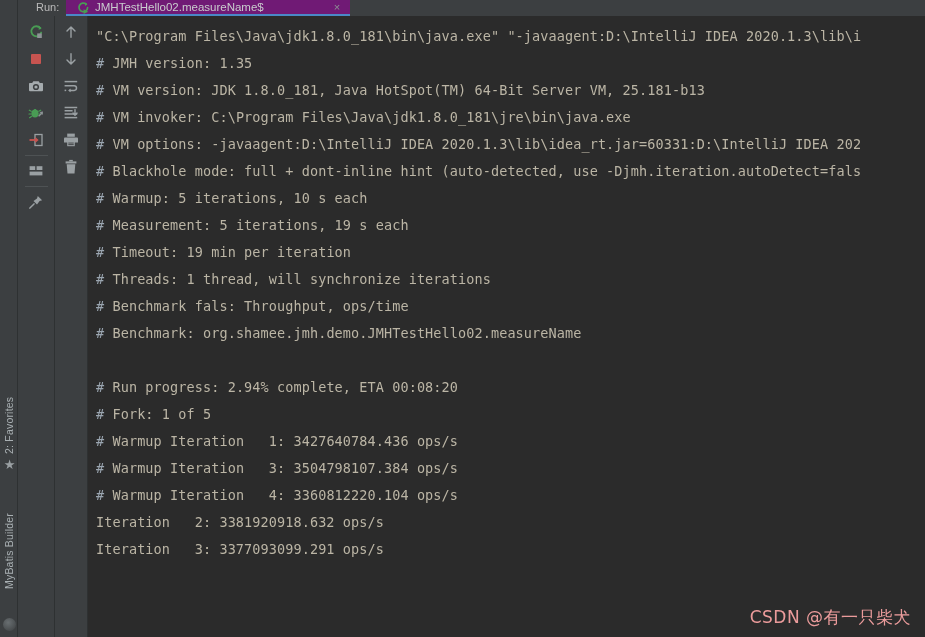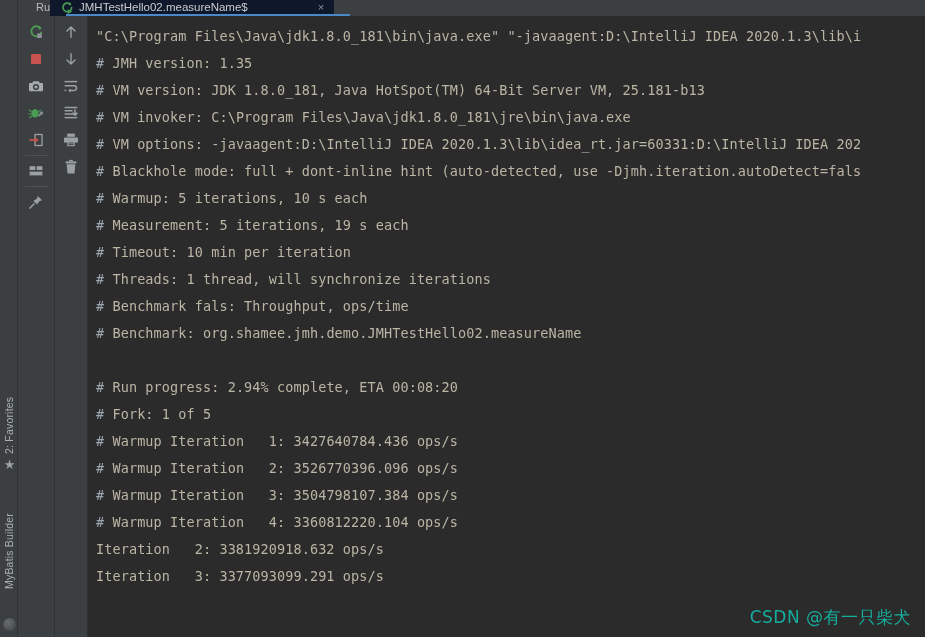--- a/index.html
+++ b/index.html
@@ -84,24 +84,24 @@
   .tabbar .runlabel {
     position: absolute;
     left: 18px; top: 0;
     height: 16px;
     line-height: 15px;
     font-size: 11px;
     color: #BBBBBB;
   }
   .tab-selected {
     position: absolute;
-    left: 32px; top: 0;
+    left: 48px; top: 0;
     width: 284px;
     height: 16px;
-    background: #0f172a;
+    background: #701a75;
   }
   .tab-underline {
     position: absolute;
     left: 48px;
     top: 14px;
     width: 284px;
     height: 3px;
     background: #4A88C7;
   }
   .tab-run-icon {
@@ -180,21 +180,21 @@
   }
   .cline .hash { color: #9AA5B0; }
   .cline.blank { color: transparent; }
 
   
   .watermark {
     position: absolute;
     right: 14px;
     bottom: 8px;
     font-size: 17px;
-    color: #14b8a6;
+    color: #fca5a5;
     opacity: .92;
     font-family: "DejaVu Sans", "Liberation Sans", sans-serif;
     white-space: nowrap;
     letter-spacing: .5px;
   }
 </style>
 </head>
 <body>
 
 <div id="app">
@@ -338,29 +338,28 @@
   <div class="console">
     <div class="console-inner">
       <div class="cline"><span class="hash"></span><span>"C:\Program Files\Java\jdk1.8.0_181\bin\java.exe" "-javaagent:D:\IntelliJ IDEA 2020.1.3\lib\i</span></div>
       <div class="cline"><span class="hash">#</span><span> JMH version: 1.35</span></div>
       <div class="cline"><span class="hash">#</span><span> VM version: JDK 1.8.0_181, Java HotSpot(TM) 64-Bit Server VM, 25.181-b13</span></div>
       <div class="cline"><span class="hash">#</span><span> VM invoker: C:\Program Files\Java\jdk1.8.0_181\jre\bin\java.exe</span></div>
       <div class="cline"><span class="hash">#</span><span> VM options: -javaagent:D:\IntelliJ IDEA 2020.1.3\lib\idea_rt.jar=60331:D:\IntelliJ IDEA 202</span></div>
       <div class="cline"><span class="hash">#</span><span> Blackhole mode: full + dont-inline hint (auto-detected, use -Djmh.iteration.autoDetect=fals</span></div>
       <div class="cline"><span class="hash">#</span><span> Warmup: 5 iterations, 10 s each</span></div>
       <div class="cline"><span class="hash">#</span><span> Measurement: 5 iterations, 19 s each</span></div>
-      <div class="cline"><span class="hash">#</span><span> Timeout: 10 min per iteration</span></div>
+      <div class="cline"><span class="hash">#</span><span> Timeout: 19 min per iteration</span></div>
       <div class="cline"><span class="hash">#</span><span> Threads: 1 thread, will synchronize iterations</span></div>
       <div class="cline"><span class="hash">#</span><span> Benchmark fals: Throughput, ops/time</span></div>
       <div class="cline"><span class="hash">#</span><span> Benchmark: org.shamee.jmh.demo.JMHTestHello02.measureName</span></div>
       <div class="cline blank"><span class="hash"></span><span></span></div>
       <div class="cline"><span class="hash">#</span><span> Run progress: 2.94% complete, ETA 00:08:20</span></div>
       <div class="cline"><span class="hash">#</span><span> Fork: 1 of 5</span></div>
       <div class="cline"><span class="hash">#</span><span> Warmup Iteration   1: 3427640784.436 ops/s</span></div>
-      <div class="cline"><span class="hash">#</span><span> Warmup Iteration   2: 3526770396.096 ops/s</span></div>
       <div class="cline"><span class="hash">#</span><span> Warmup Iteration   3: 3504798107.384 ops/s</span></div>
       <div class="cline"><span class="hash">#</span><span> Warmup Iteration   4: 3360812220.104 ops/s</span></div>
       <div class="cline"><span class="hash"></span><span>Iteration   2: 3381920918.632 ops/s</span></div>
       <div class="cline"><span class="hash"></span><span>Iteration   3: 3377093099.291 ops/s</span></div>
     </div>
 
     <div class="watermark">CSDN @有一只柴犬</div>
   </div>
 
 </div>

